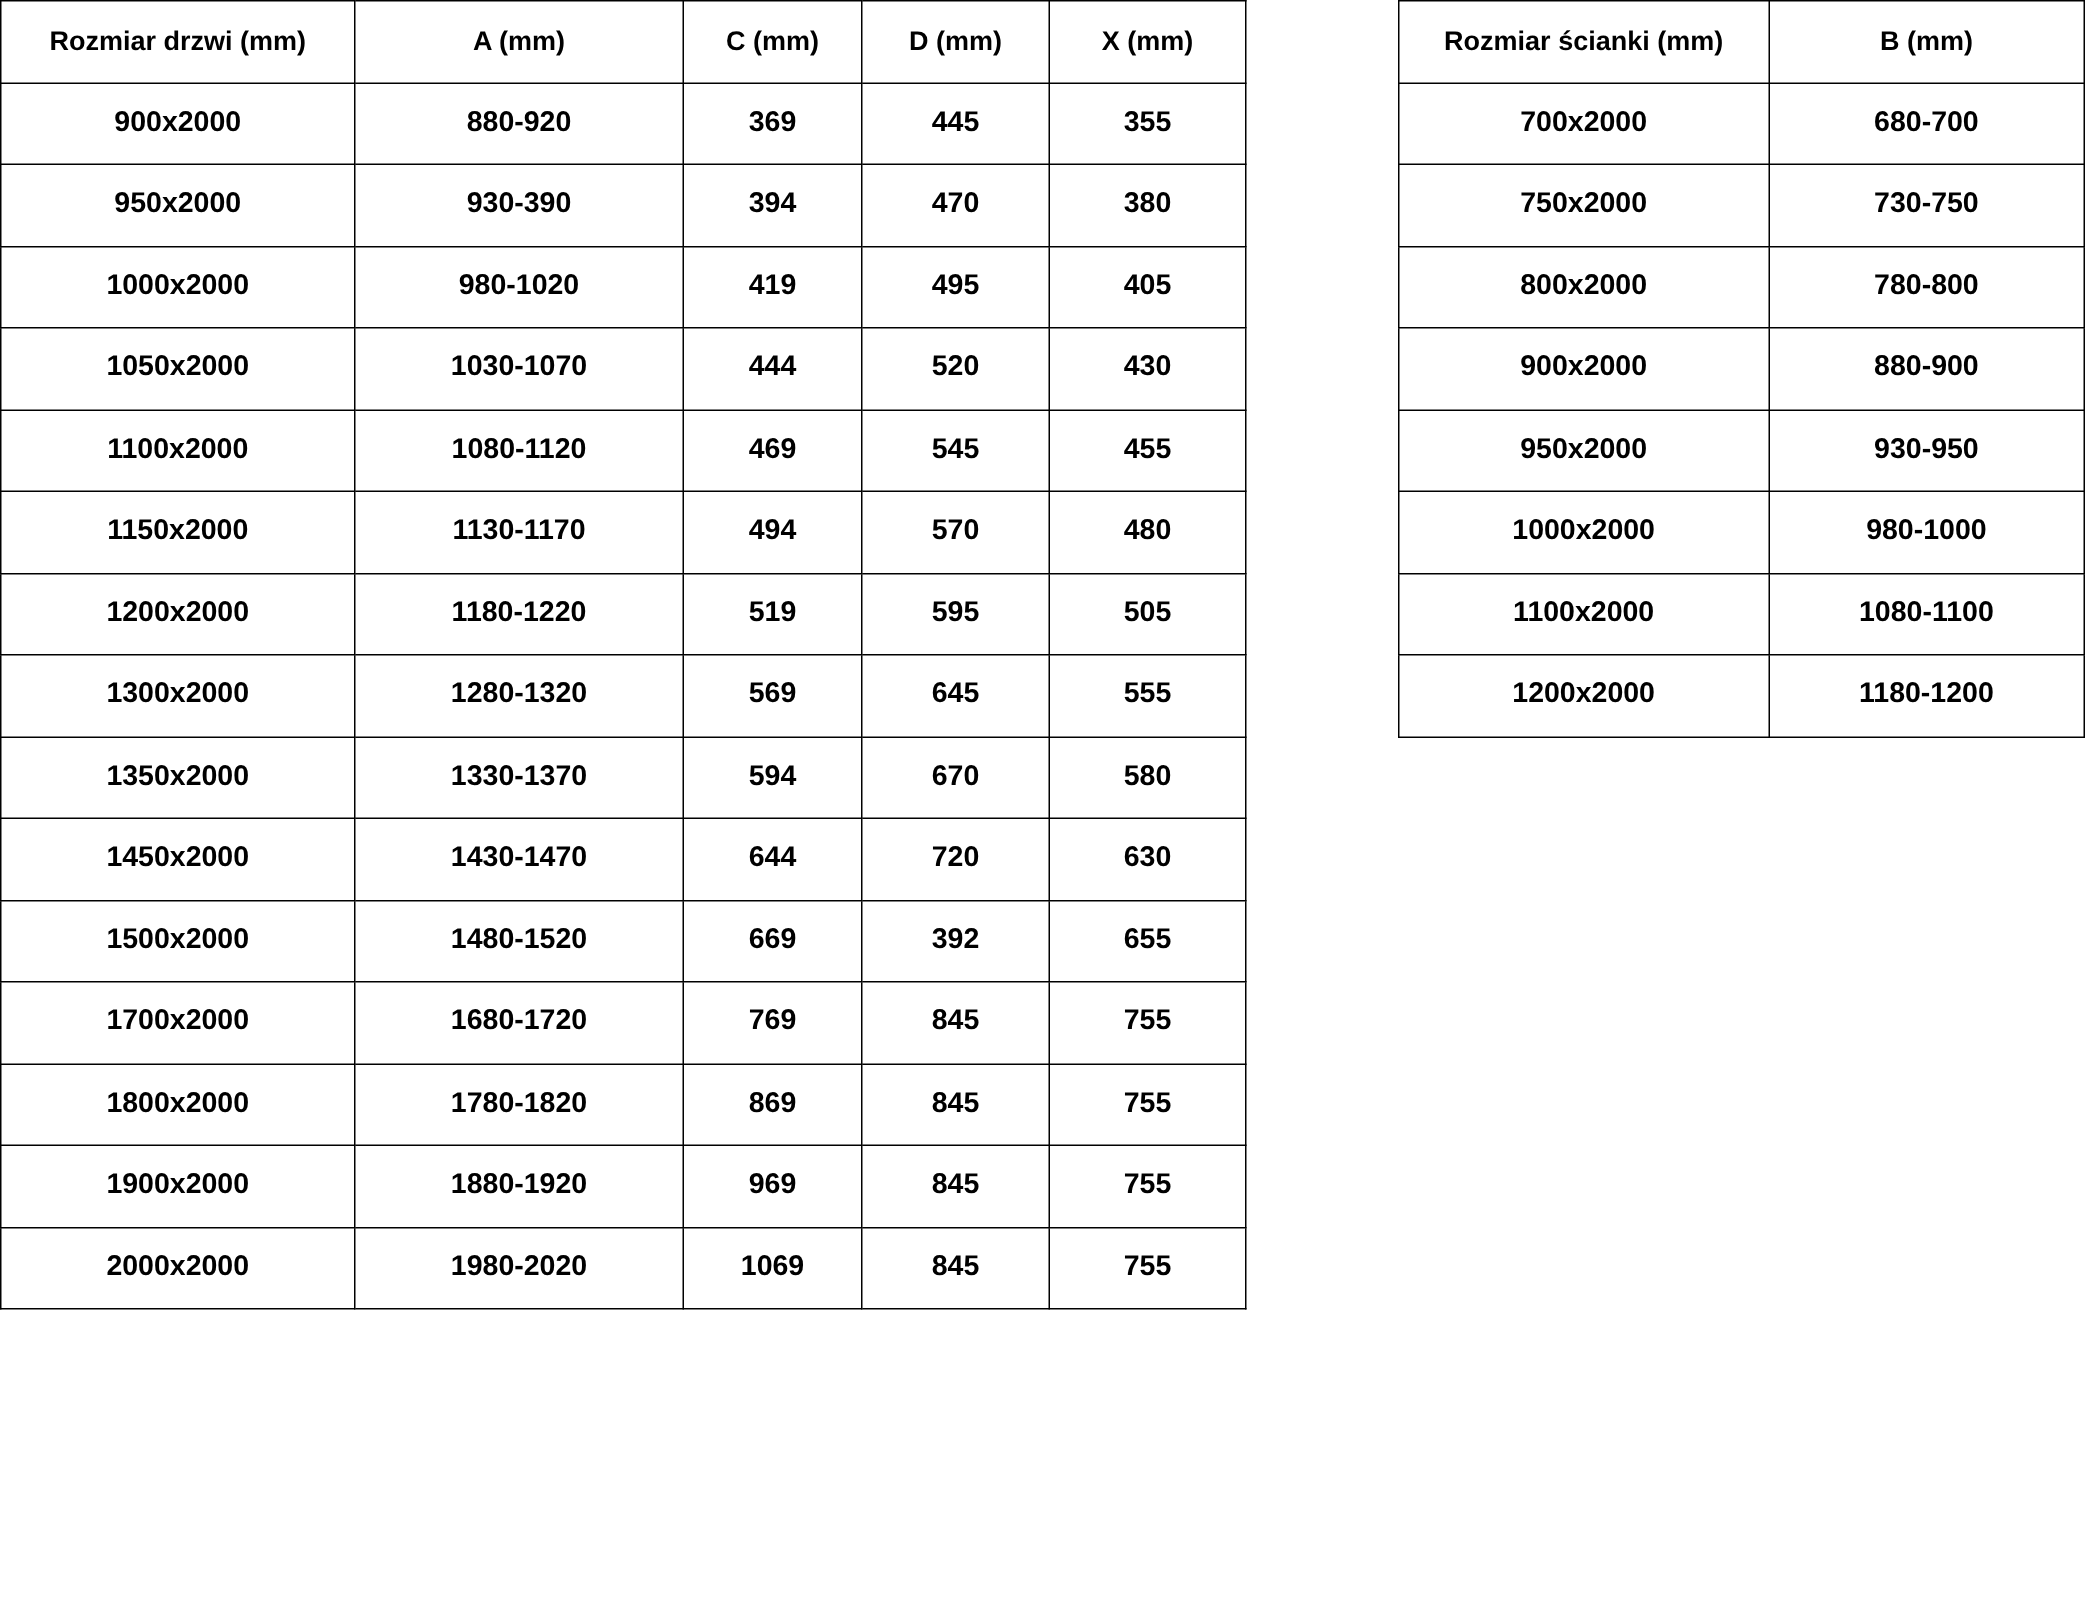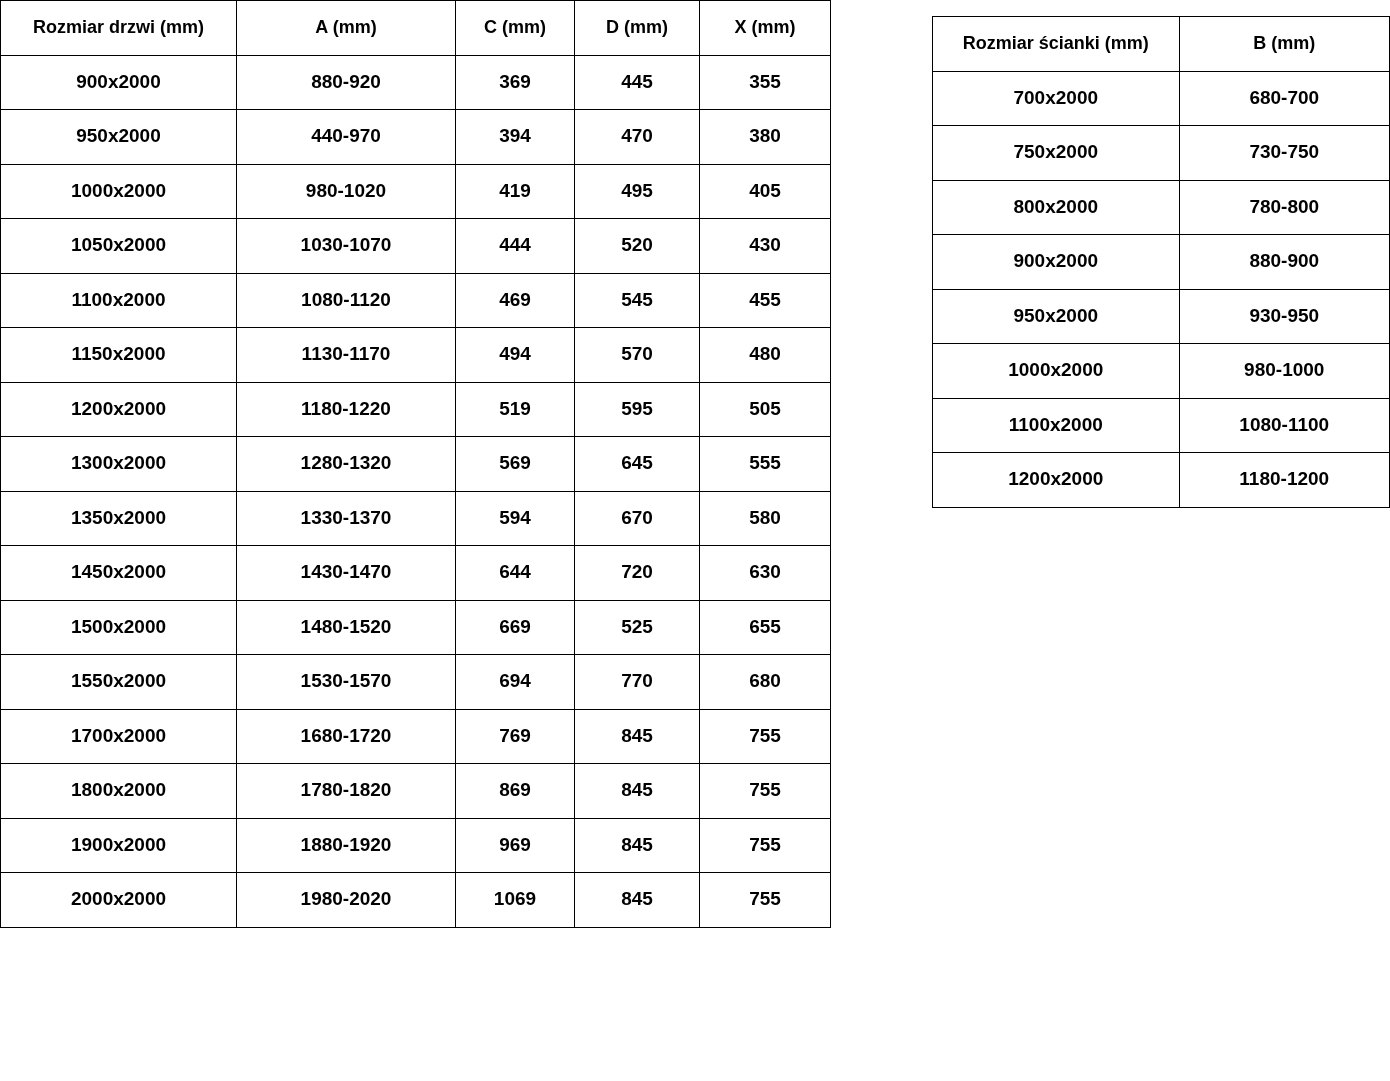--- a/index.html
+++ b/index.html
@@ -51,21 +51,21 @@
   #doors-table col.c-size  { width: 236px; }
   #doors-table col.c-a     { width: 219px; }
   #doors-table col.c-c     { width: 119px; }
   #doors-table col.c-d     { width: 125px; }
   #doors-table col.c-x     { width: 131px; }
 
   
   #wall-table {
     position: absolute;
     left: 932px;
-    top: 16px;
+    top: 0px;
     width: 458px;
   }
   #wall-table col.c-wsize { width: 246px; }
   #wall-table col.c-b     { width: 210px; }
 </style>
 </head>
 <body>
 
 <div class="page">
 
@@ -89,21 +89,21 @@
     <tbody id="doors-body">
         <tr>
           <td>900x2000</td>
           <td>880-920</td>
           <td>369</td>
           <td>445</td>
           <td>355</td>
         </tr>
         <tr>
           <td>950x2000</td>
-          <td>440-970</td>
+          <td>930-390</td>
           <td>394</td>
           <td>470</td>
           <td>380</td>
         </tr>
         <tr>
           <td>1000x2000</td>
           <td>980-1020</td>
           <td>419</td>
           <td>495</td>
           <td>405</td>
@@ -154,29 +154,22 @@
           <td>1450x2000</td>
           <td>1430-1470</td>
           <td>644</td>
           <td>720</td>
           <td>630</td>
         </tr>
         <tr>
           <td>1500x2000</td>
           <td>1480-1520</td>
           <td>669</td>
-          <td>525</td>
+          <td>392</td>
           <td>655</td>
-        </tr>
-        <tr>
-          <td>1550x2000</td>
-          <td>1530-1570</td>
-          <td>694</td>
-          <td>770</td>
-          <td>680</td>
         </tr>
         <tr>
           <td>1700x2000</td>
           <td>1680-1720</td>
           <td>769</td>
           <td>845</td>
           <td>755</td>
         </tr>
         <tr>
           <td>1800x2000</td>

